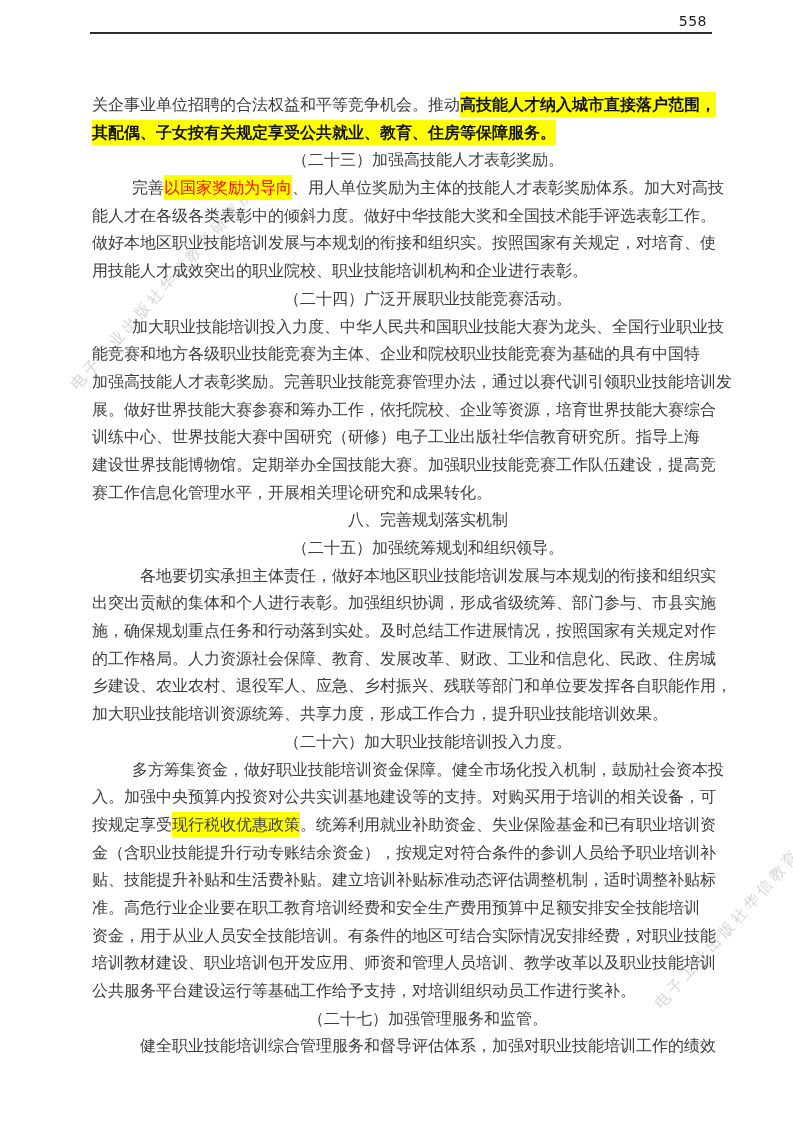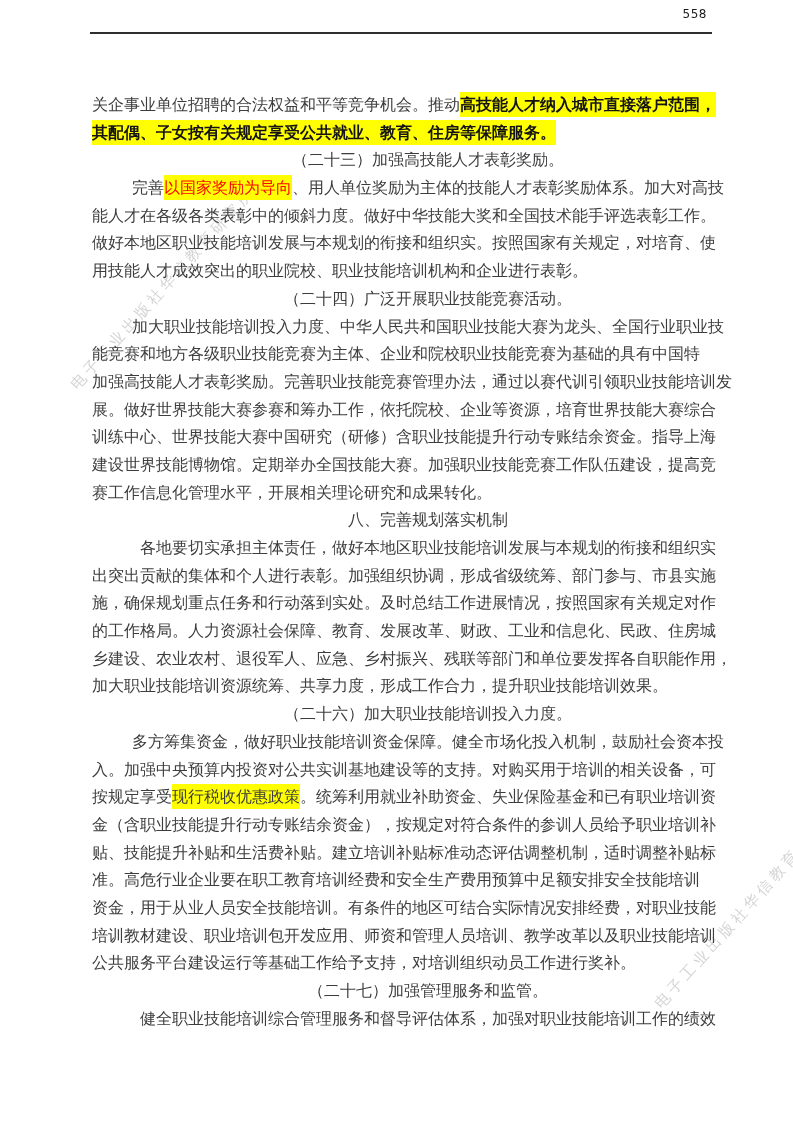--- a/index.html
+++ b/index.html
@@ -5,22 +5,22 @@
   html, body { margin: 0; padding: 0; }
   body {
     width: 793px; height: 1122px;
     background: #ffffff;
     position: relative;
     overflow: hidden;
     font-family: "DejaVu Sans", sans-serif;
   }
   .page-number {
     position: absolute;
-    top: 7px; right: 86px;
-    font-size: 12px;
+    top: 13px; right: 86px;
+    font-size: 14px;
     color: #1c1c1c;
     letter-spacing: 0.5px;
   }
   .header-rule {
     position: absolute;
     top: 32px; left: 90px;
     width: 622px; height: 2px;
     background: #2e2e2e;
   }
   .watermark {
@@ -69,24 +69,25 @@
     <div class="text-line indent"><span class="seg-n">（二十三）加强高技能人才表彰奖励。</span></div>
     <div class="text-line indent"><span class="seg-n">完善</span><span class="seg-hr">以国家奖励为导向</span><span class="seg-n">、用人单位奖励为主体的技能人才表彰奖励体系。加大对高技</span></div>
     <div class="text-line"><span class="seg-n">能人才在各级各类表彰中的倾斜力度。做好中华技能大奖和全国技术能手评选表彰工作。</span></div>
     <div class="text-line"><span class="seg-n">做好本地区职业技能培训发展与本规划的衔接和组织实。按照国家有关规定，对培育、使</span></div>
     <div class="text-line"><span class="seg-n">用技能人才成效突出的职业院校、职业技能培训机构和企业进行表彰。</span></div>
     <div class="text-line indent"><span class="seg-n">（二十四）广泛开展职业技能竞赛活动。</span></div>
     <div class="text-line indent"><span class="seg-n">加大职业技能培训投入力度、中华人民共和国职业技能大赛为龙头、全国行业职业技</span></div>
     <div class="text-line"><span class="seg-n">能竞赛和地方各级职业技能竞赛为主体、企业和院校职业技能竞赛为基础的具有中国特</span></div>
     <div class="text-line"><span class="seg-n">加强高技能人才表彰奖励。完善职业技能竞赛管理办法，通过以赛代训引领职业技能培训发</span></div>
     <div class="text-line"><span class="seg-n">展。做好世界技能大赛参赛和筹办工作，依托院校、企业等资源，培育世界技能大赛综合</span></div>
-    <div class="text-line"><span class="seg-n">训练中心、世界技能大赛中国研究（研修）含职业技能提升行动专账结余资金。指导上海</span></div>
+    <div class="text-line"><span class="seg-n">训练中心、世界技能大赛中国研究（研修）电子工业出版社华信教育研究所。指导上海</span></div>
     <div class="text-line"><span class="seg-n">建设世界技能博物馆。定期举办全国技能大赛。加强职业技能竞赛工作队伍建设，提高竞</span></div>
     <div class="text-line"><span class="seg-n">赛工作信息化管理水平，开展相关理论研究和成果转化。</span></div>
     <div class="text-line indent"><span class="seg-n">八、完善规划落实机制</span></div>
+    <div class="text-line indent"><span class="seg-n">（二十五）加强统筹规划和组织领导。</span></div>
     <div class="text-line indent"><span class="seg-n">各地要切实承担主体责任，做好本地区职业技能培训发展与本规划的衔接和组织实</span></div>
     <div class="text-line"><span class="seg-n">出突出贡献的集体和个人进行表彰。加强组织协调，形成省级统筹、部门参与、市县实施</span></div>
     <div class="text-line"><span class="seg-n">施，确保规划重点任务和行动落到实处。及时总结工作进展情况，按照国家有关规定对作</span></div>
     <div class="text-line"><span class="seg-n">的工作格局。人力资源社会保障、教育、发展改革、财政、工业和信息化、民政、住房城</span></div>
     <div class="text-line"><span class="seg-n">乡建设、农业农村、退役军人、应急、乡村振兴、残联等部门和单位要发挥各自职能作用，</span></div>
     <div class="text-line"><span class="seg-n">加大职业技能培训资源统筹、共享力度，形成工作合力，提升职业技能培训效果。</span></div>
     <div class="text-line indent"><span class="seg-n">（二十六）加大职业技能培训投入力度。</span></div>
     <div class="text-line indent"><span class="seg-n">多方筹集资金，做好职业技能培训资金保障。健全市场化投入机制，鼓励社会资本投</span></div>
     <div class="text-line"><span class="seg-n">入。加强中央预算内投资对公共实训基地建设等的支持。对购买用于培训的相关设备，可</span></div>
     <div class="text-line"><span class="seg-n">按规定享受</span><span class="seg-h">现行税收优惠政策</span><span class="seg-n">。统筹利用就业补助资金、失业保险基金和已有职业培训资</span></div>

